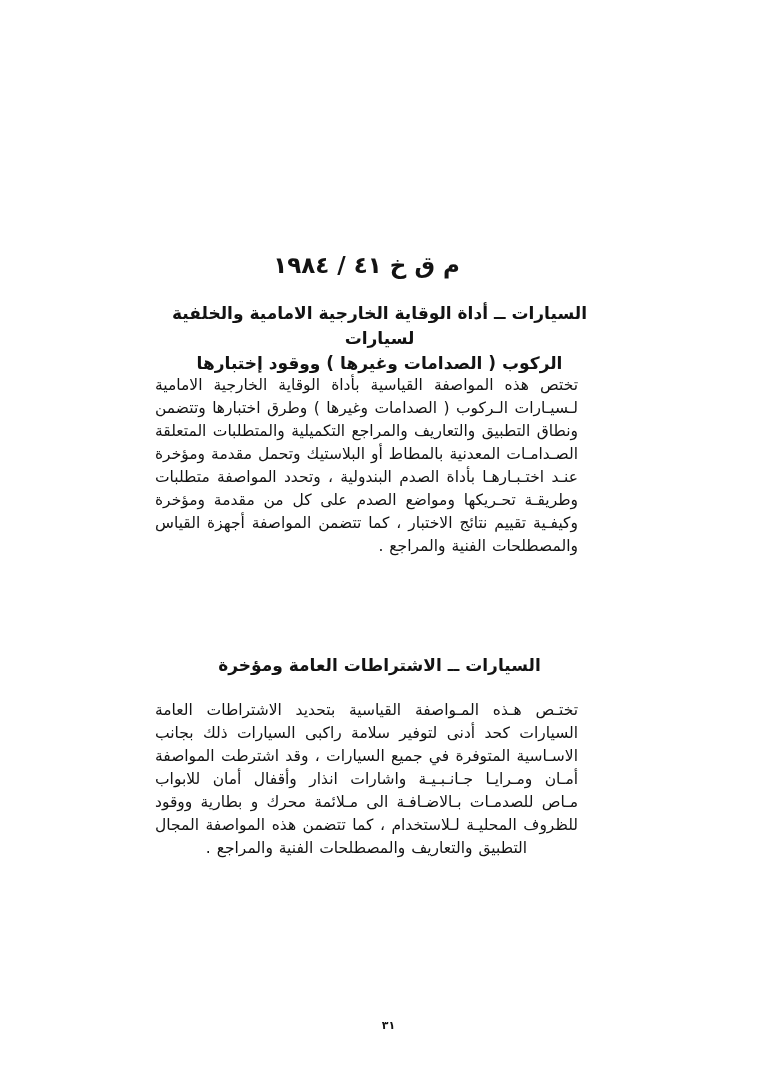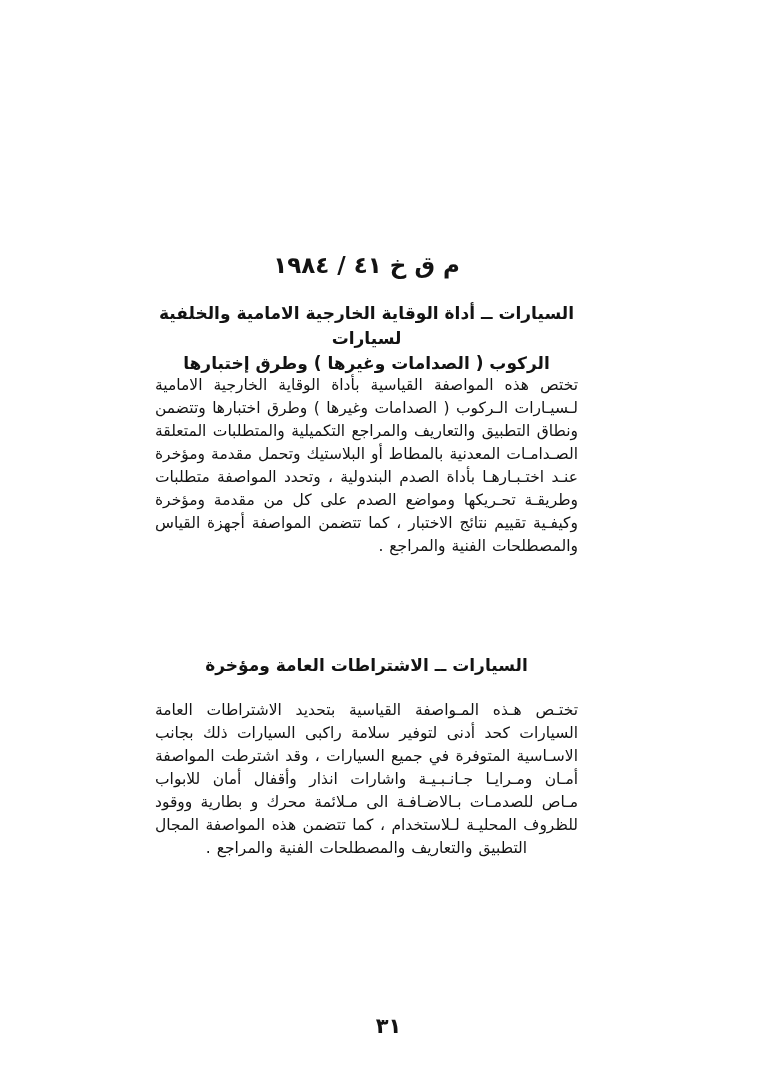--- a/index.html
+++ b/index.html
@@ -29,20 +29,21 @@
     font-size: 23px;
     line-height: 32px;
     letter-spacing: 1px;
   }
   #s1-number { top: 249px; }
   #s2-number { top: 601px; }
   .std-title {
     font-weight: 700;
     font-size: 17px;
     line-height: 25px;
+    margin-left: 13px;
   }
   .std-title .line {
     text-align: center;
     text-align-last: center;
   }
   #s1-title { top: 301px; }
   #s2-title { top: 653px; }
   .std-abstract {
     font-size: 15.5px;
   }
@@ -63,35 +64,35 @@
     text-align: center;
     text-align-last: center;
   }
   .page-number {
     position: absolute;
     top: 1014px;
     left: 177px;
     width: 423px;
     text-align: center;
     font-weight: 700;
-    font-size: 21px;
+    font-size: 11px;
     line-height: 24px;
     direction: rtl;
   }
 </style>
 </head>
 <body>
 
 <div class="page">
 
   <div class="col std-number" id="s1-number">م ق خ ٤١ / ١٩٨٤</div>
 
   <div class="col std-title" id="s1-title">
       <div class="line">السيارات ــ أداة الوقاية الخارجية الامامية والخلفية لسيارات</div>
-      <div class="line line-last align-center">الركوب ( الصدامات وغيرها ) وطرق إختبارها</div>
+      <div class="line line-last align-center">الركوب ( الصدامات وغيرها ) ووقود إختبارها</div>
     </div>
 
   <div class="col std-abstract" id="s1-abstract">
       <div class="line">تختص هذه المواصفة القياسية بأداة الوقاية الخارجية الامامية والخلفية</div>
       <div class="line">لـسيـارات الـركوب ( الصدامات وغيرها ) وطرق اختبارها وتتضمن المجال</div>
       <div class="line">ونطاق التطبيق والتعاريف والمراجع التكميلية والمتطلبات المتعلقة بتغطية</div>
       <div class="line">الصـدامـات المعدنية بالمطاط أو البلاستيك وتحمل مقدمة ومؤخرة السيارة</div>
       <div class="line">عنـد اختـبـارهـا بأداة الصدم البندولية ، وتحدد المواصفة متطلبات الأداة</div>
       <div class="line">وطريقـة تحـريكها ومواضع الصدم على كل من مقدمة ومؤخرة السيارة</div>
       <div class="line">وكيفـية تقييم نتائج الاختبار ، كما تتضمن المواصفة أجهزة القياس ودقتها</div>

